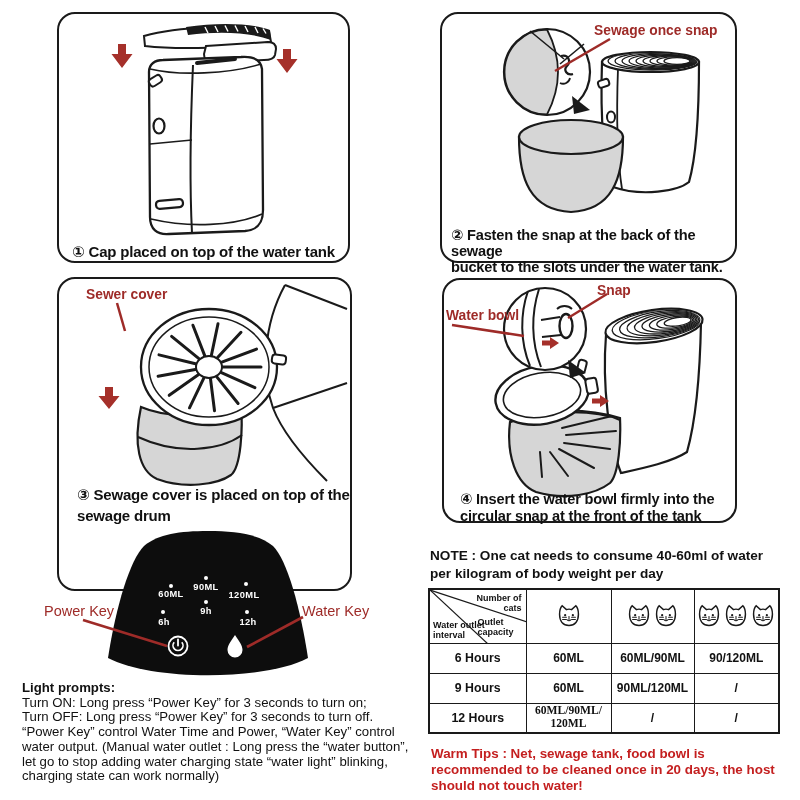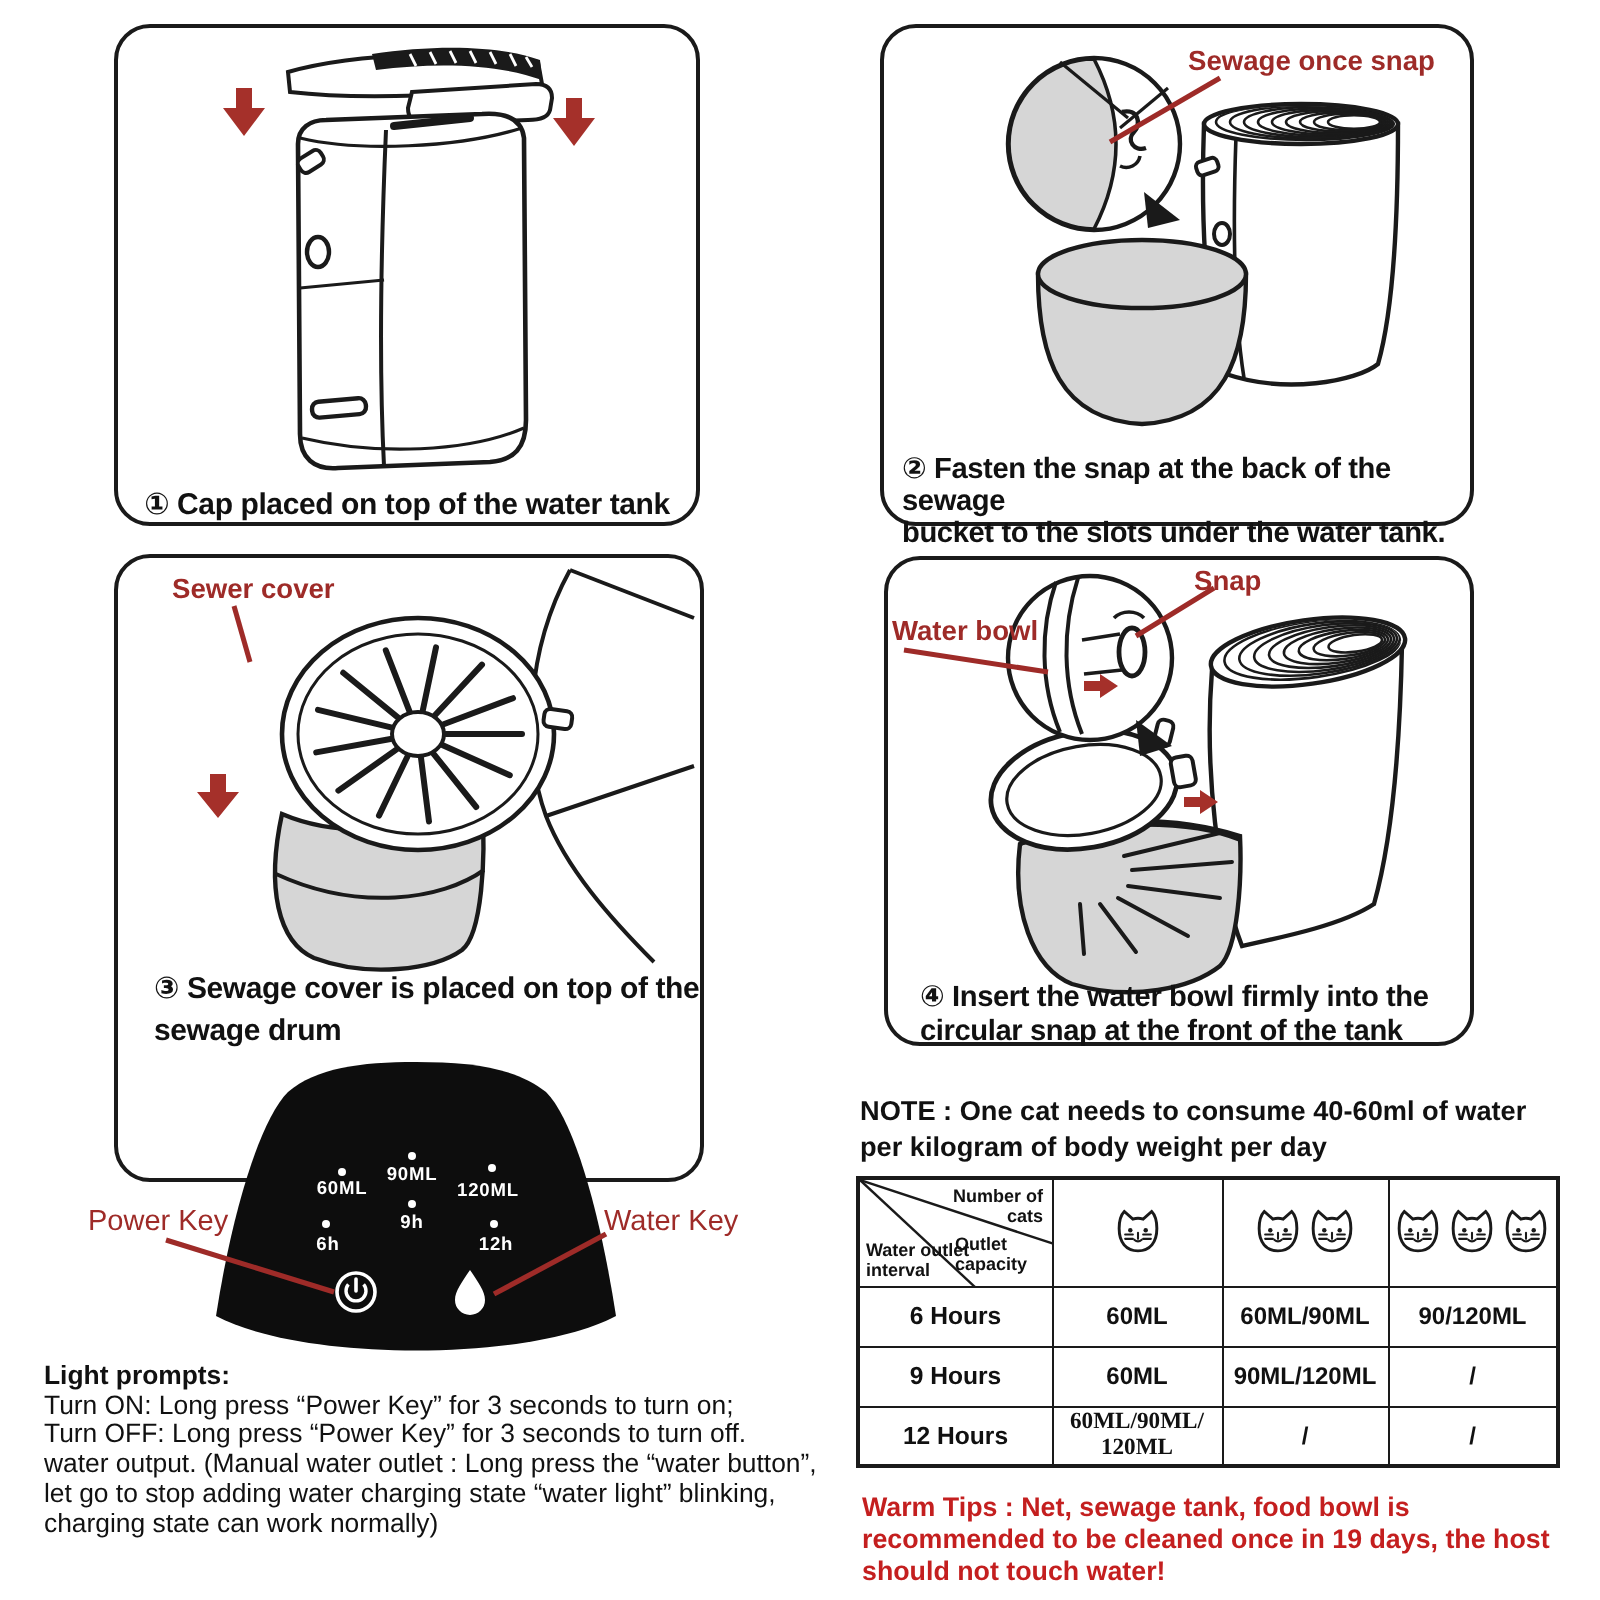--- a/index.html
+++ b/index.html
@@ -267,20 +267,21 @@
     <path class="rstroke" d="M207,119 L263,89" stroke-width="2.6" fill="none"></path>
   </svg>
 </div>
 <div class="key-label" style="left:44px;top:603px;">Power Key</div>
 <div class="key-label" style="left:302px;top:603px;">Water Key</div>
 
 <div id="light-prompts">
   <div class="lp-title">Light prompts:</div>
   <div class="lp-line">Turn ON: Long press “Power Key” for 3 seconds to turn on;</div>
   <div class="lp-line">Turn OFF: Long press “Power Key” for 3 seconds to turn off.</div>
+  <div class="lp-line">“Power Key” control Water Time and Power, “Water Key” control</div>
   <div class="lp-line">water output. (Manual water outlet : Long press the “water button”,</div>
   <div class="lp-line">let go to stop adding water charging state “water light” blinking,</div>
   <div class="lp-line">charging state can work normally)</div>
 </div>
 
 <div id="note">NOTE : One cat needs to consume 40-60ml of water per kilogram of body weight per day</div>
 
 <table id="spec-table">
   <colgroup>
       <col style="width:97px">
@@ -390,13 +391,13 @@
   <tr style="height:30px;">
     <td class="interval">12 Hours</td>
     <td class="wrapcell">60ML/90ML/
 120ML</td>
     <td>/</td>
     <td>/</td>
   </tr>
 </tbody>
   </table>
 
-<div id="warm-tips">Warm Tips : Net, sewage tank, food bowl is recommended to be cleaned once in 19 days, the host should not touch water!</div>
+<div id="warm-tips">Warm Tips : Net, sewage tank, food bowl is recommended to be cleaned once in 20 days, the host should not touch water!</div>
 
 </body></html>

